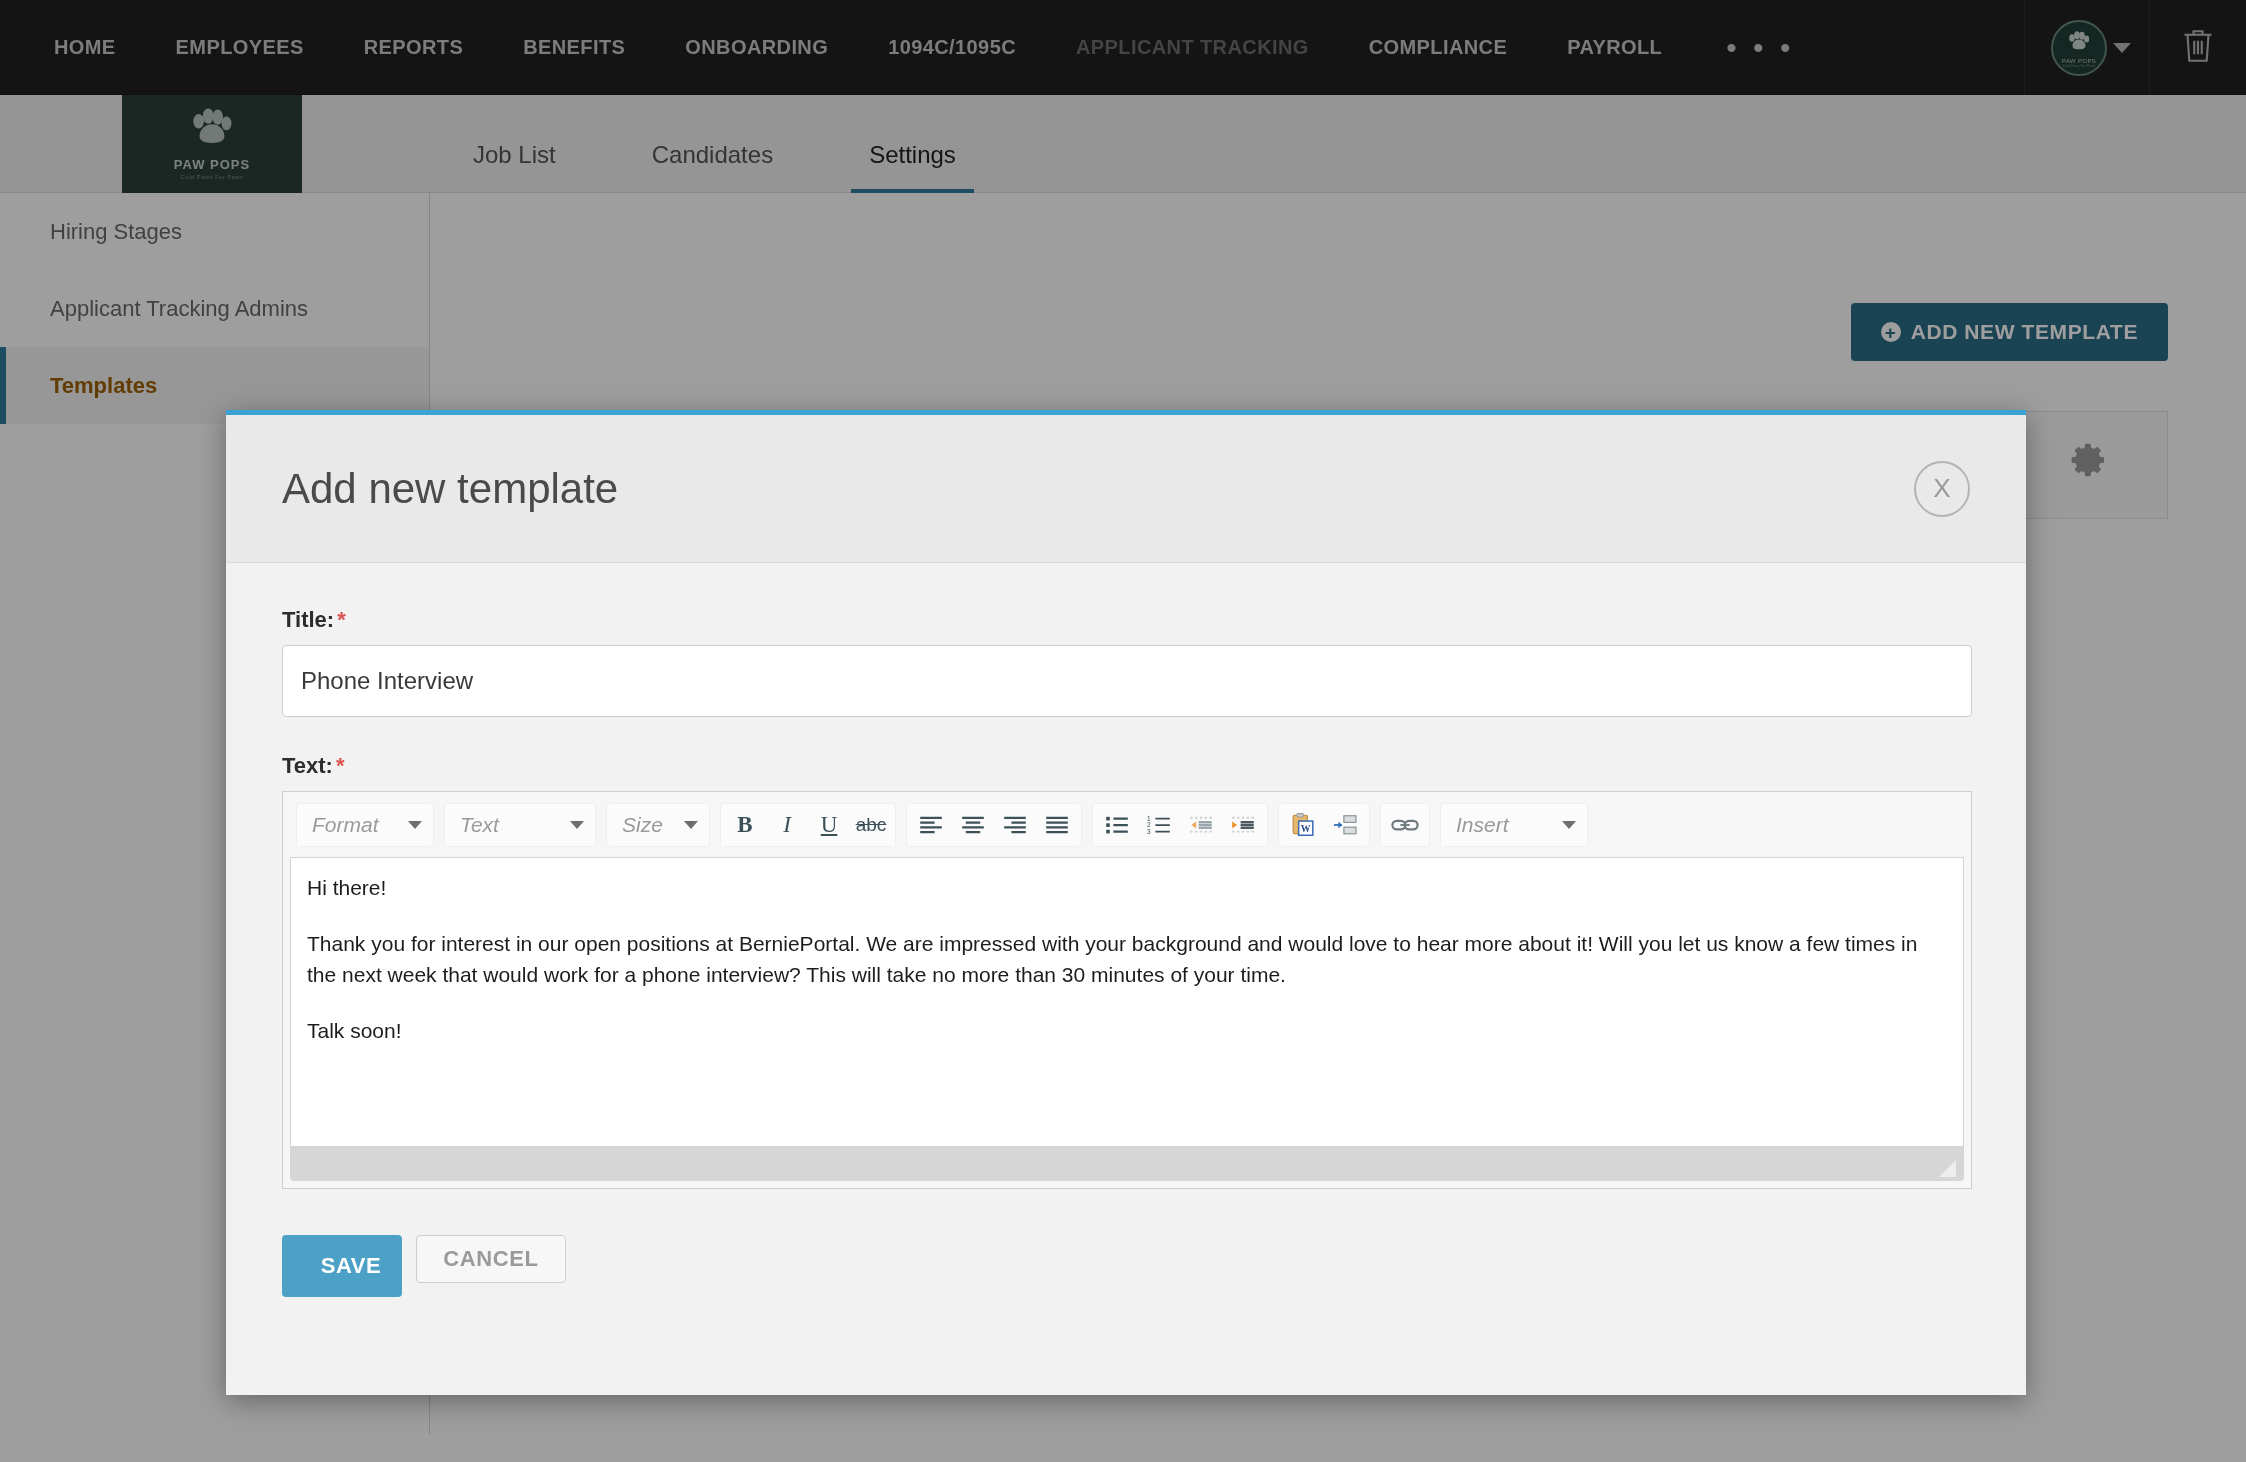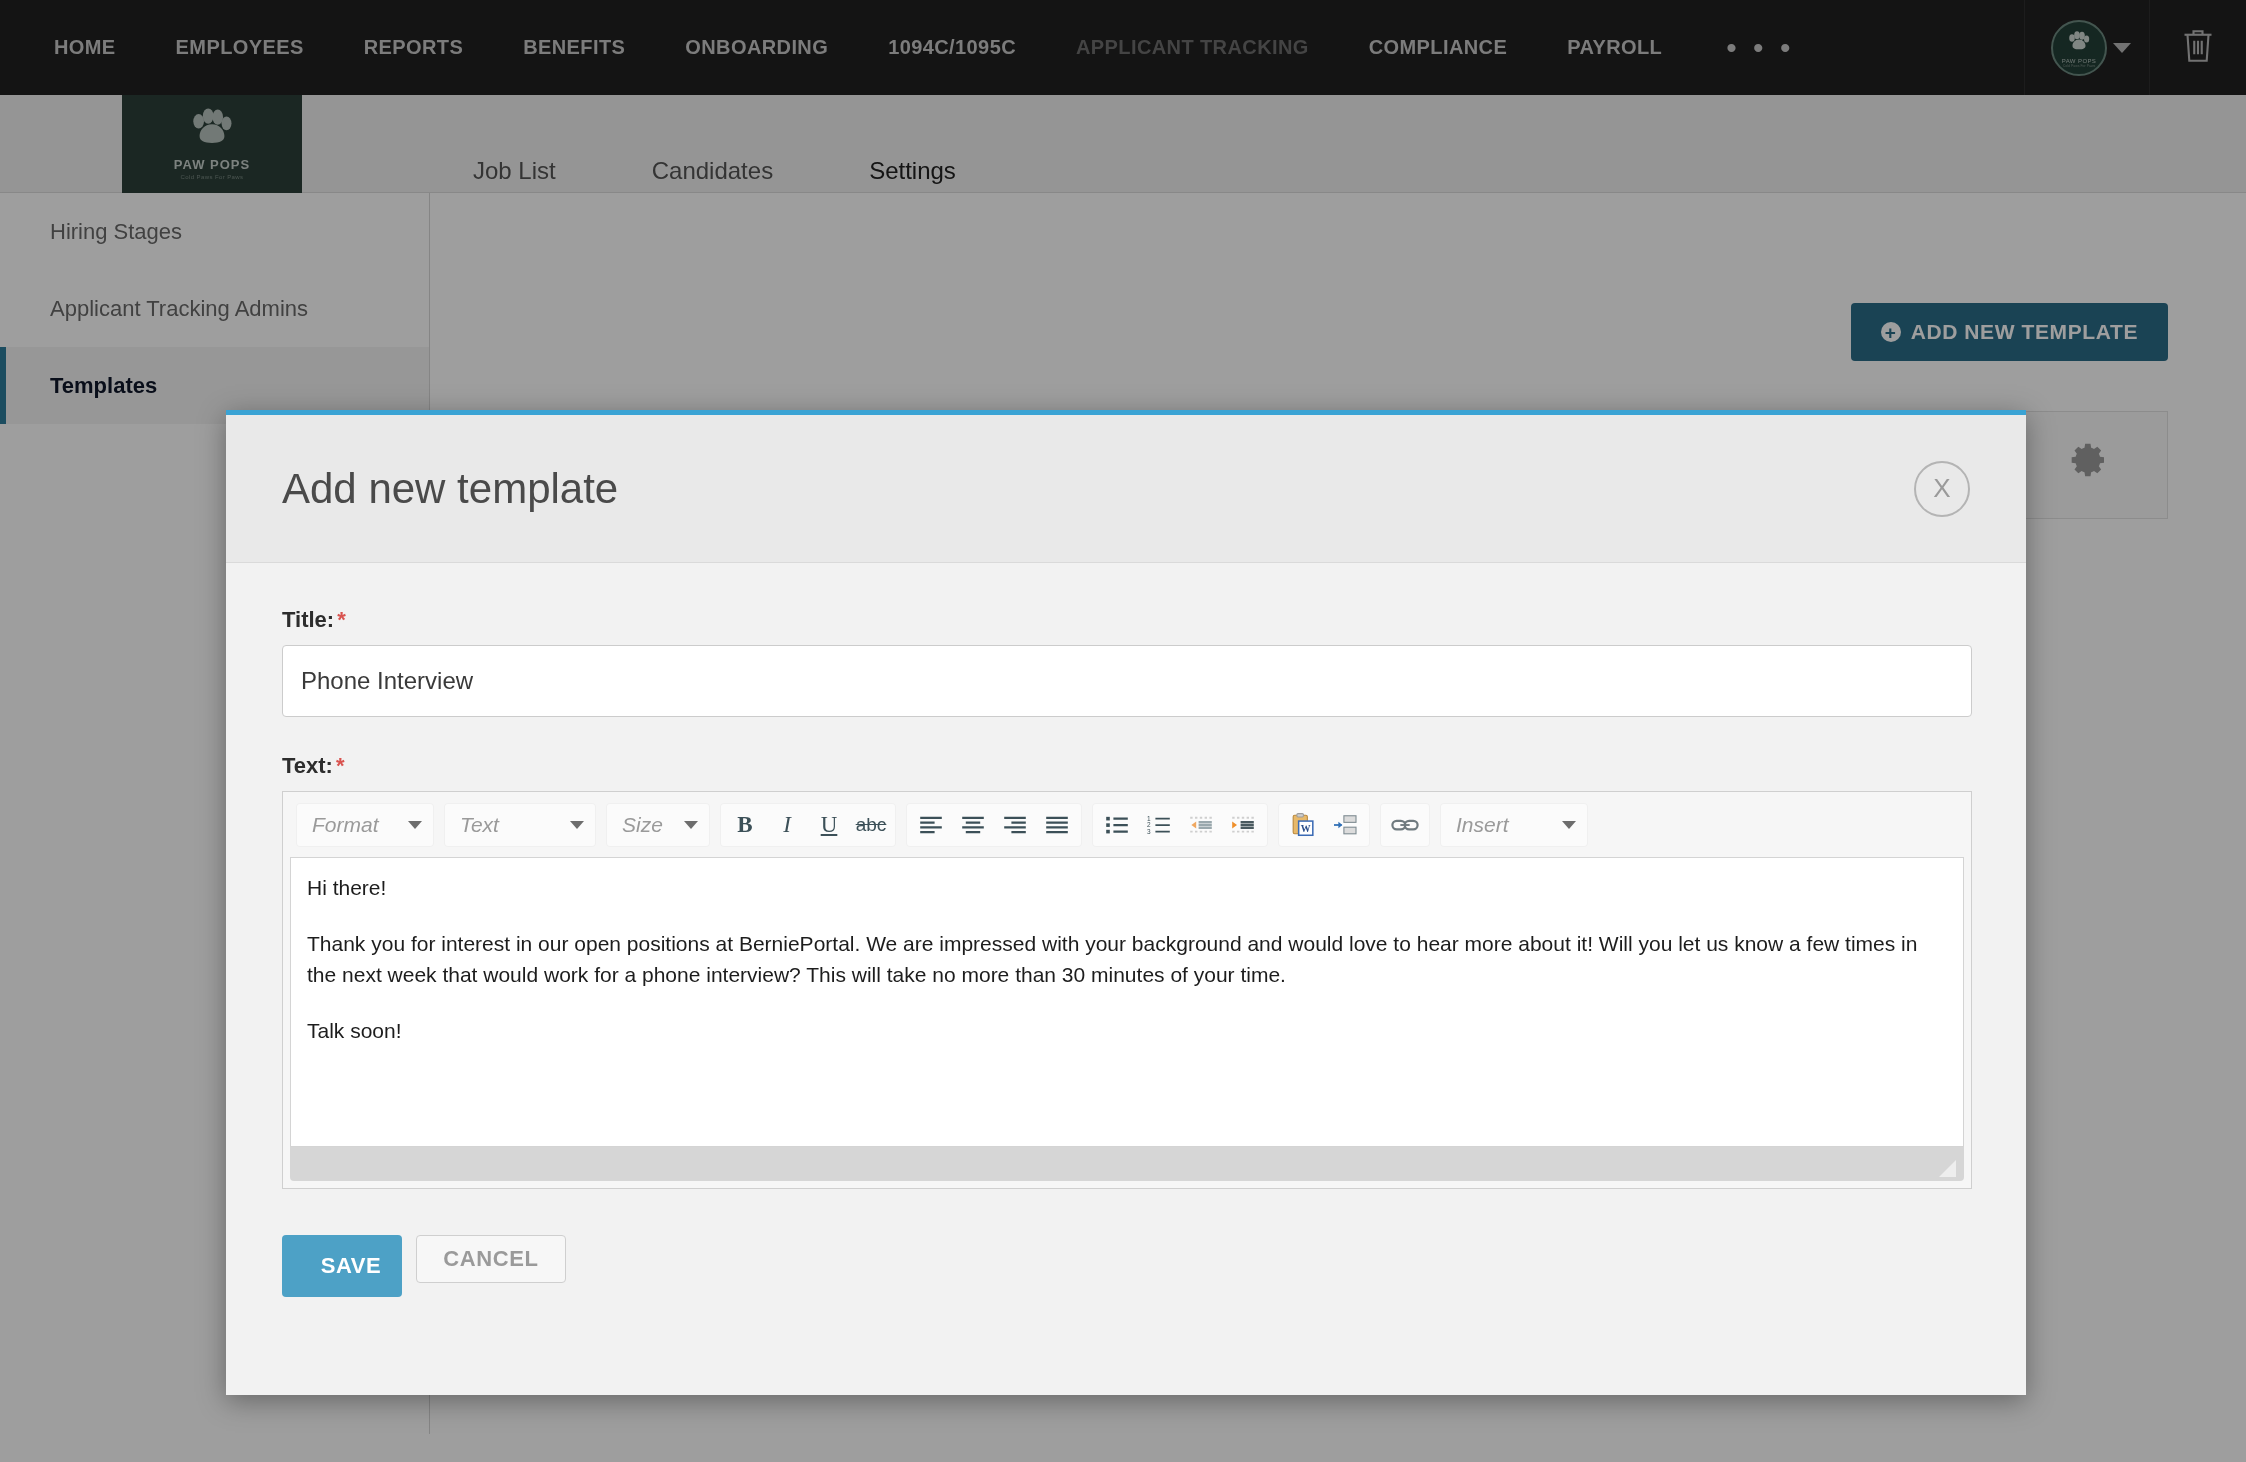--- a/index.html
+++ b/index.html
@@ -81,21 +81,21 @@
     width: 180px; height: 98px;
     background: #2c4039;
     display: flex; flex-direction: column;
     align-items: center; justify-content: center;
   }
   .logo-paw { color: #c2ccc8; font-size: 30px; line-height: 1; }
   .logo-name { color: #c9d2ce; font-size: 13px; font-weight: bold; letter-spacing: 1px; margin-top: 2px;}
   .logo-tag { color: #7b8a84; font-size: 6px; letter-spacing: .4px; margin-top: 2px;}
 
   .tabs {
-    position: absolute; left: 455px; top: 16px;
+    position: absolute; left: 455px; top: 0;
     height: 98px; display: flex; align-items: flex-end;
   }
   .tab {
     font-size: 24px; color: #555;
     padding: 0 18px 20px 18px;
     margin-right: 60px;
     border-bottom: 4px solid transparent;
   }
   .tab.active { color: #222; border-bottom-color: #2e7d9b; }
 
@@ -123,21 +123,21 @@
     background: #ffffff;
     border-right: 1px solid #d7d7d7;
   }
   .side-item {
     height: 77px; display: flex; align-items: center;
     padding-left: 44px;
     font-size: 22px; color: #6a6a6a;
     border-left: 6px solid transparent;
   }
   .side-item.active {
-    color: #0f172a; font-weight: bold;
+    color: #a16207; font-weight: bold;
     border-left-color: #2e7d9b;
     background: #f4f4f4;
   }
 
   
   .content { position: absolute; top: 193px; left: 430px; right: 0; bottom: 0; background:#ffffff;}
   .add-btn {
     position: absolute; right: 78px; top: 110px;
     background: #2b6c88;
     color: #ffffff;

